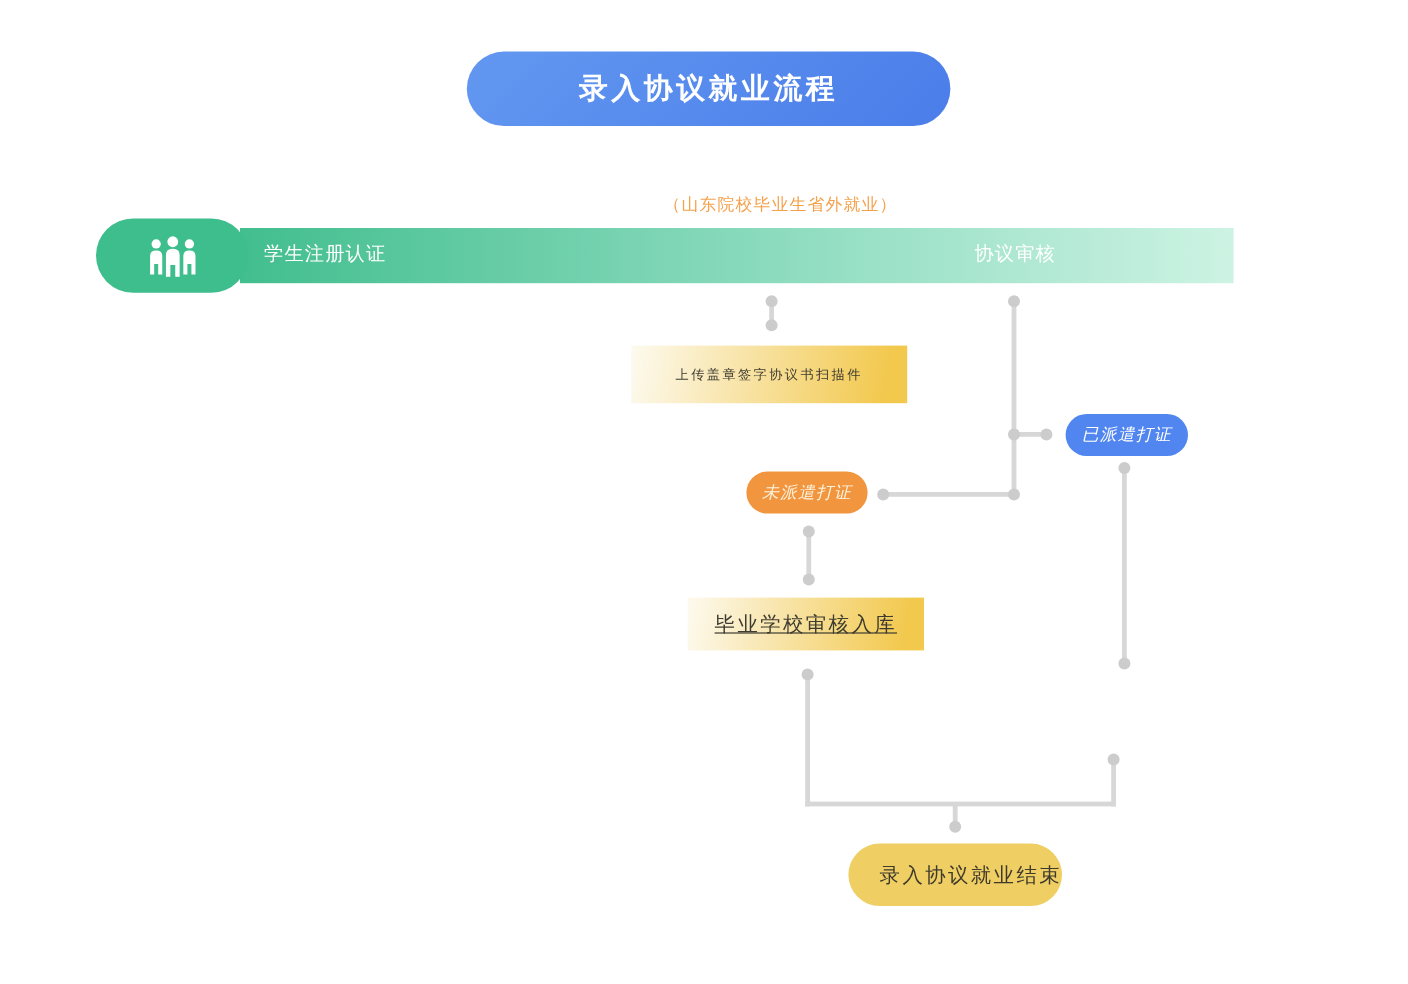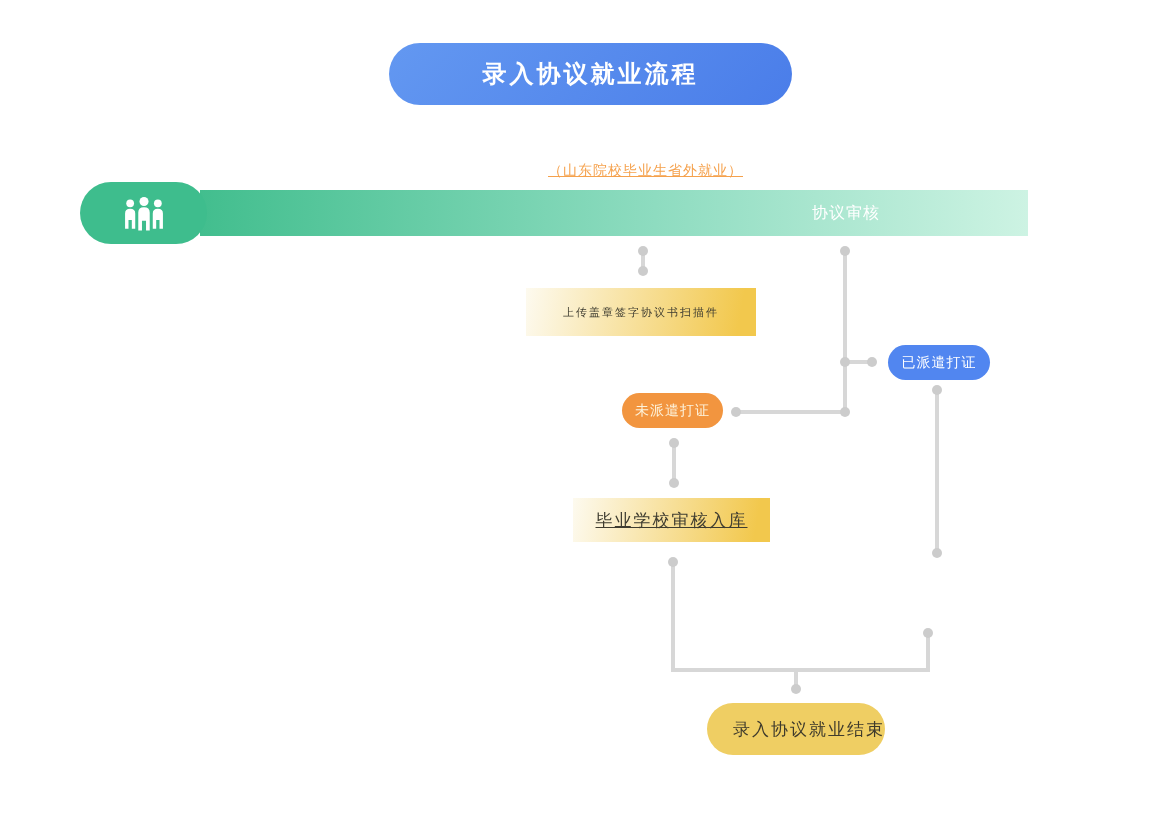--- a/index.html
+++ b/index.html
@@ -8,22 +8,22 @@
   .canvas { position:relative; width:1173px; height:820px; background:#fff; overflow:hidden; }
 
   .title-pill {
     position:absolute; left:389px; top:43px; width:403px; height:62px;
     border-radius:31px; background:linear-gradient(135deg,#6398F1 0%,#4A7DE9 100%);
     display:flex; align-items:center; justify-content:center;
     color:#ffffff; font-size:24px; font-weight:bold; letter-spacing:3px;
   }
 
   .caption {
-    position:absolute; left:548px; top:162px; width:200px; text-align:left;
-    font-size:14px; color:#F5A14C; letter-spacing:1px;text-decoration:underline;
+    position:absolute; left:548px; top:162px; width:200px; text-align:right;
+    font-size:14px; color:#F5A14C; letter-spacing:1px;
   }
 
   .stage-bar {
     position:absolute; left:200px; top:190px; width:828px; height:46px;
     background:linear-gradient(90deg,#42BE8E 0%,#8EDCC0 55%,#CDF3E3 100%);
   }
   .stage-pill {
     position:absolute; left:80px; top:182px; width:127px; height:62px;
     border-radius:31px; background:#3EBD8D;
     display:flex; align-items:center; justify-content:center;
@@ -41,21 +41,21 @@
     color:#3E3C30; display:flex; align-items:center; justify-content:center;
     letter-spacing:2px; white-space:nowrap;
   }
   .box-upload     { left:526px; top:288px; width:230px; height:48px; font-size:11px; }
   .box-school     { left:573px; top:498px; width:197px; height:44px; font-size:17px;text-decoration:underline; }
   .box-provincial { left:830px; top:567px; width:198px; height:52px; font-size:17px; letter-spacing:1px; }
 
   .cond-pill {
     position:absolute; height:35px; border-radius:17.5px;
     display:flex; align-items:center; justify-content:center;
-    font-size:14px; letter-spacing:1px; white-space:nowrap;
+    font-size:14px; letter-spacing:1px; white-space:nowrap;font-style:italic;
   }
   .pill-blue   { left:888px; top:345px; width:102px; background:#5186F0; color:#ffffff; }
   .pill-orange { left:622px; top:393px; width:101px; background:#F2953F; color:#FDF3DC; }
 
   .end-pill {
     position:absolute; left:707px; top:703px; width:178px; height:52px;
     border-radius:26px; background:#EFCE63; color:#3E3A2C;
     display:flex; align-items:center; justify-content:flex-end;
     font-size:17px; letter-spacing:2px;
   }
@@ -80,20 +80,21 @@
   <div class="stage-pill">
     <svg class="icon-people" width="48" height="36" viewBox="0 0 52 38" fill="#ffffff" aria-hidden="true">
       <circle cx="11" cy="8.5" r="4.2"></circle>
       <path d="M5.5 36 V19.5 Q5.5 14.5 11 14.5 Q16.5 14.5 16.5 19.5 V36 H12.8 V26.5 H9.2 V36 Z"></path>
       <circle cx="41" cy="8.5" r="4.2"></circle>
       <path d="M35.5 36 V19.5 Q35.5 14.5 41 14.5 Q46.5 14.5 46.5 19.5 V36 H42.8 V26.5 H39.2 V36 Z"></path>
       <circle cx="26" cy="6.5" r="4.9"></circle>
       <path d="M19.8 38 V18.5 Q19.8 12.8 26 12.8 Q32.2 12.8 32.2 18.5 V38 H28.2 V27.5 H23.8 V38 Z"></path>
     </svg>
   </div>
+  <span class="stage-label sl-1">学生注册认证</span>
   <span class="stage-label sl-3">协议审核</span>
 
   <div class="cline" style="left:641px; top:251px; width:4px; height:20px;"></div>
   <div class="dot" style="left:638px; top:246px;"></div>
   <div class="dot" style="left:638px; top:266px;"></div>
 
   <div class="step-box box-upload">
     <span>上传盖章签字协议书扫描件</span>
   </div>
 

